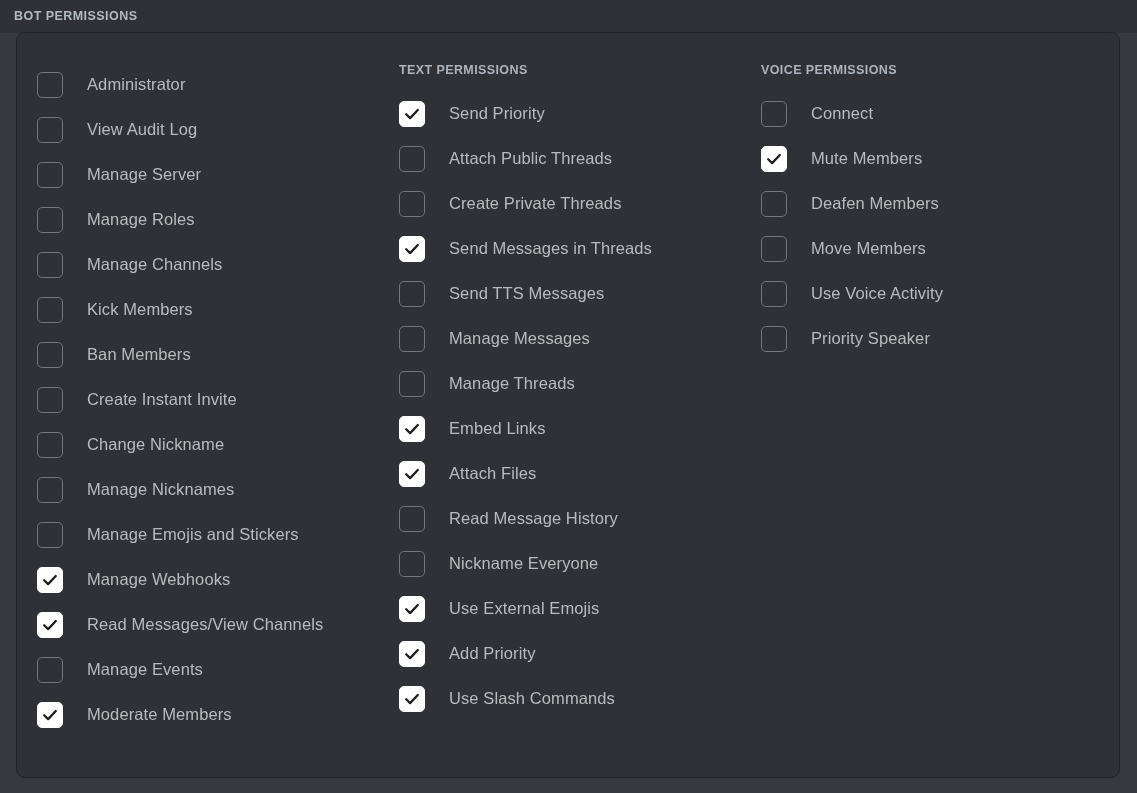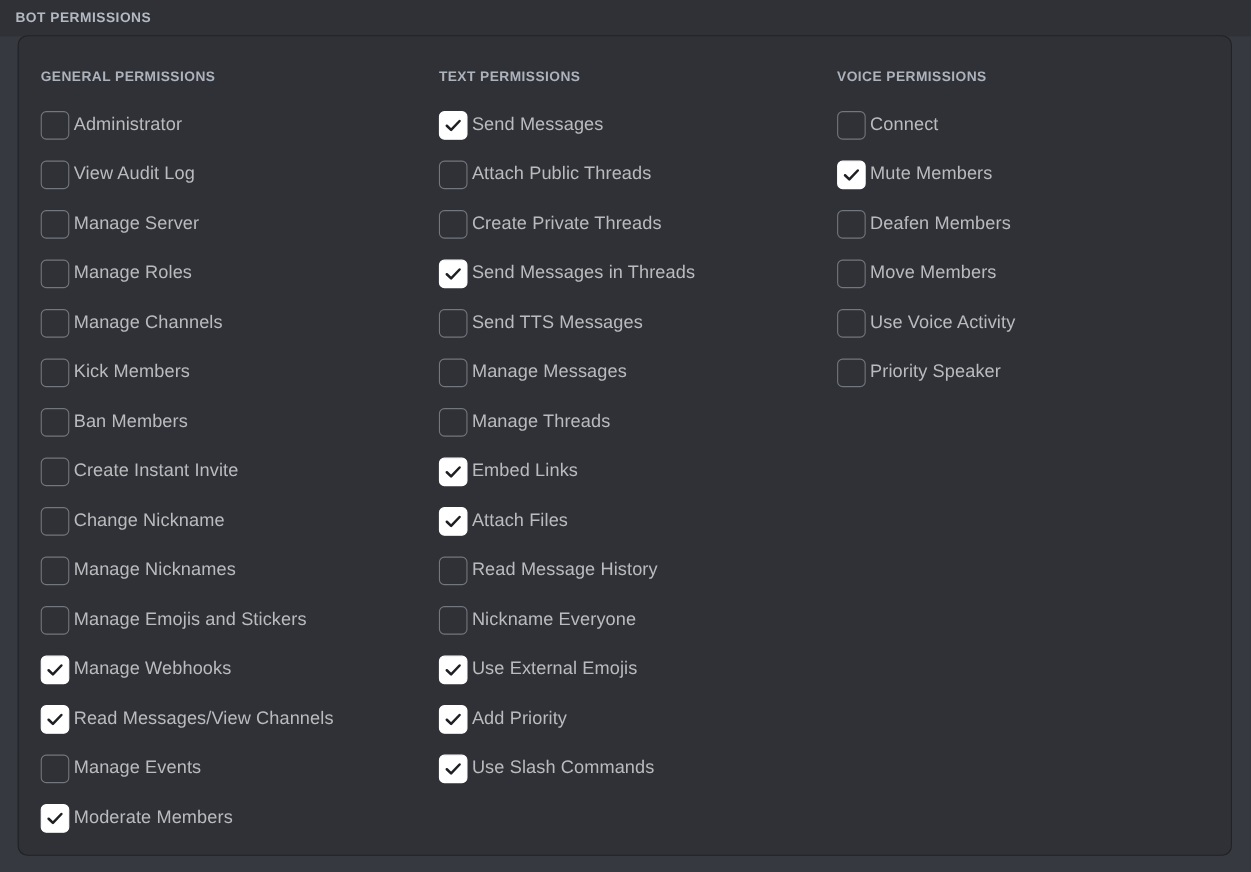--- a/index.html
+++ b/index.html
@@ -110,42 +110,41 @@
   }
   .checkbox .tick {
     display: none;
     width: 16px;
     height: 16px;
   }
   .checkbox.checked .tick { display: block; }
   .checkbox .tick svg { display: block; }
 
   .perm-label {
-    margin-left: 4px;
+    margin-left: 24px;
     font-size: 16.5px;
     color: #b9bbbe;
     white-space: nowrap;
     letter-spacing: 0.1px;
     cursor: default;
   }
 </style>
 </head>
 <body>
 
 <div id="root">
 
   <div class="topbar">
     <div class="topbar-title">BOT PERMISSIONS</div>
   </div>
 
   <div class="panel">
     <div class="columns">
 
       <div class="column col-general">
-        <div class="col-header">GENERAL PERMISSIONS</div>
         <ul class="perm-list">
             <li class="perm-row">
               <span class="checkbox" role="checkbox" aria-checked="false"></span>
               <span class="perm-label">Administrator</span>
             </li>
             <li class="perm-row">
               <span class="checkbox" role="checkbox" aria-checked="false"></span>
               <span class="perm-label">View Audit Log</span>
             </li>
             <li class="perm-row">
@@ -225,21 +224,21 @@
         <div class="col-header">TEXT PERMISSIONS</div>
         <ul class="perm-list">
             <li class="perm-row">
               <span class="checkbox checked" role="checkbox" aria-checked="true">
                 <span class="tick">
                   <svg viewBox="0 0 16 16" width="16" height="16" aria-hidden="true">
                     <path d="M2.2 8.3 L6.1 12.1 L13.8 4.0" fill="none" stroke="#1e1f22" stroke-width="2.3" stroke-linecap="round" stroke-linejoin="round"></path>
                   </svg>
                 </span>
               </span>
-              <span class="perm-label">Send Messages</span>
+              <span class="perm-label">Send Priority</span>
             </li>
             <li class="perm-row">
               <span class="checkbox" role="checkbox" aria-checked="false"></span>
               <span class="perm-label">Attach Public Threads</span>
             </li>
             <li class="perm-row">
               <span class="checkbox" role="checkbox" aria-checked="false"></span>
               <span class="perm-label">Create Private Threads</span>
             </li>
             <li class="perm-row">

